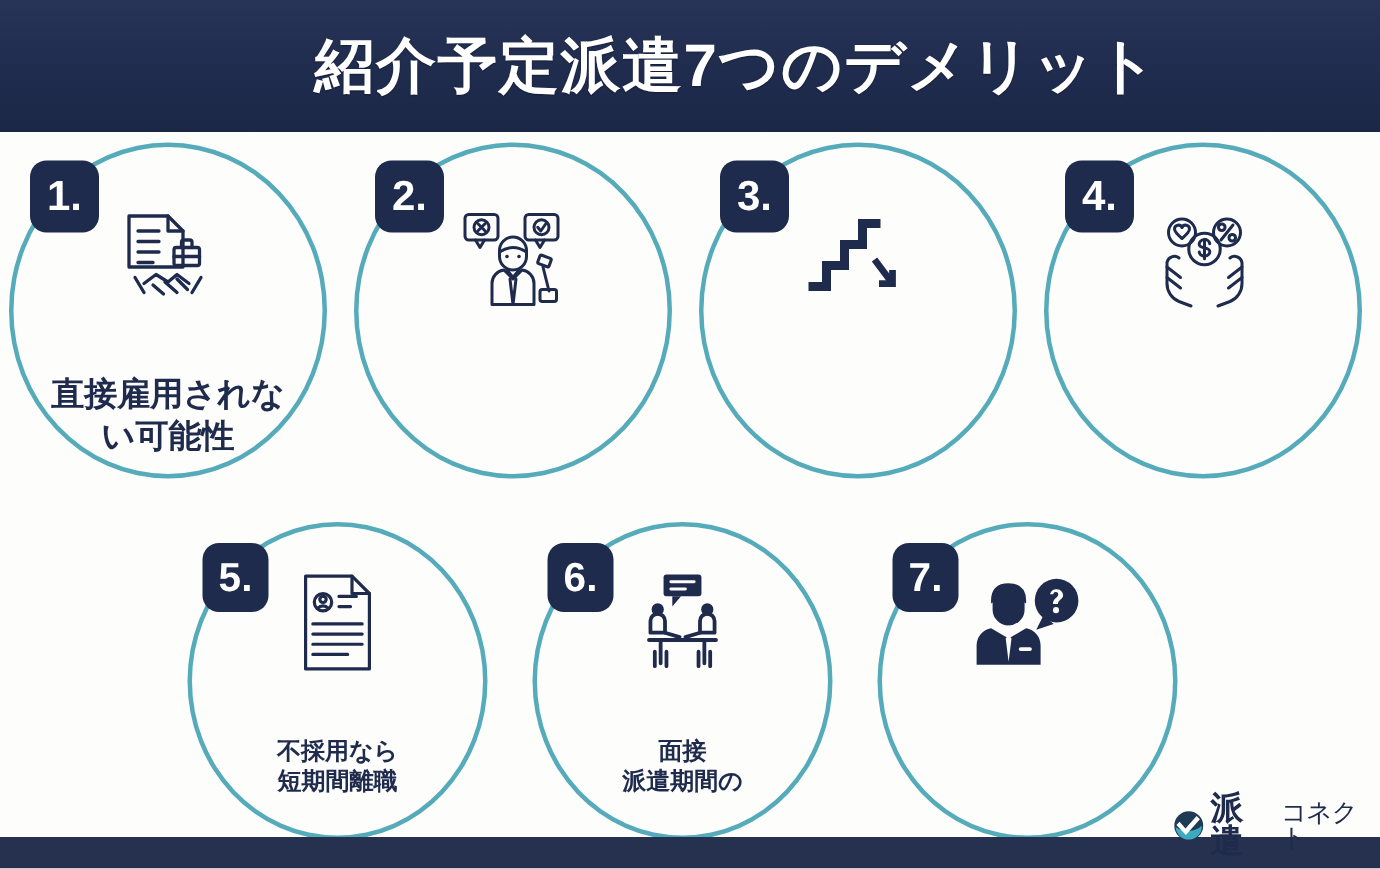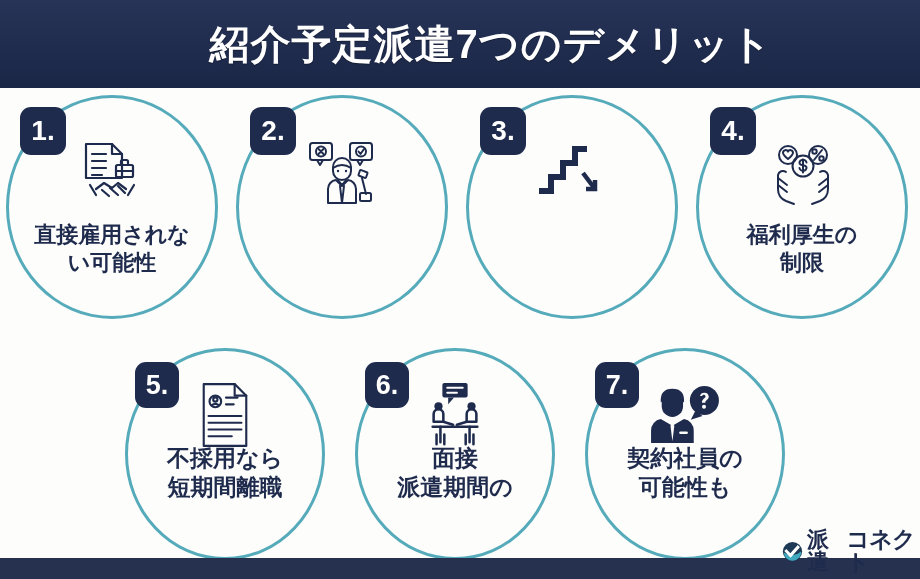--- a/index.html
+++ b/index.html
@@ -86,33 +86,34 @@
     z-index: 2;
   }
   .card-label {
     position: absolute;
     text-align: center;
     color: #1f2b4d;
     font-weight: bold;
     line-height: 1.28;
     z-index: 2;
     white-space: pre-line;
+    margin-top: 28px;
   }
 
   
   .r1 .ring   { width: 212px; height: 224px; }
   .r1 .badge  { width: 46px; height: 48px; font-size: 28px; left: 14px; top: 12px; }
   .r1 .icon-holder { left: 56px; top: 46px; width: 100px; height: 66px; }
   .r1 .card-label  { left: 0px; top: 126px; width: 212px; font-size: 22px; }
 
   
   .r2 .ring   { width: 200px; height: 212px; }
   .r2 .badge  { width: 44px; height: 46px; font-size: 27px; left: 10px; top: 14px; }
   .r2 .icon-holder { left: 52px; top: 32px; width: 96px; height: 70px; }
-  .r2 .card-label  { left: 0px; top: 96px; width: 200px; font-size: 23px; text-align: center; }
+  .r2 .card-label  { left: 0px; top: 116px; width: 200px; font-size: 16px; text-align: center; }
 
   
   #logo {
     position: absolute;
     left: 782px;
     top: 528px;
     display: flex;
     align-items: center;
     gap: 4px;
     z-index: 5;
@@ -122,22 +123,22 @@
     height: 21px;
     flex: 0 0 auto;
   }
   #logo-text-jp {
     font-size: 22px;
     font-weight: bold;
     color: #1f2b4d;
     line-height: 1;
   }
   #logo-text-kana {
-    font-size: 23px;
-    font-weight: bold;
+    font-size: 17px;
+    font-weight: normal;
     color: #1f2b4d;
     line-height: 1;
     letter-spacing: -0.5px;
   }
 </style>
 </head>
 <body>
 
 <div id="canvas">
 
@@ -217,22 +218,20 @@
         <path d="M58 8 L50 18"></path>
         <circle cx="39" cy="24" r="10.5"></circle>
         <path d="M39 17.5 v13"></path>
         <path d="M42.5 20.5 a3.5 3 0 0 0 -7 0.5 c0 3 7 1.5 7 4.5 a3.5 3 0 0 1 -7 0.5"></path>
         <path d="M22 30 a5 5 0 0 0 -8 3 l0 14 a13 13 0 0 0 8 12 l8 3"></path>
         <path d="M14 36 l9 7 M14 43 l9 7"></path>
         <path d="M56 30 a5 5 0 0 1 8 3 l0 14 a13 13 0 0 1 -8 12 l-8 3"></path>
         <path d="M64 36 l-9 7 M64 43 l-9 7"></path>
       </svg>
     </div>
-    <div class="card-label">福利厚生の
-制限</div>
   </div>
 
   <div class="card r2" style="left:125px; top:348px; width:200px; height:212px;">
     <div class="ring"></div>
     <div class="badge">5.</div>
     <div class="icon-holder">
       <svg viewBox="0 0 60 70" width="58" height="68" fill="none" stroke="#1f2b4d" stroke-width="2.2" stroke-linecap="round" stroke-linejoin="round">
         <path d="M8 3 h32 l12 12 v52 h-44 z"></path>
         <path d="M40 3 v12 h12"></path>
         <circle cx="20" cy="21" r="6"></circle>
@@ -282,22 +281,20 @@
           <rect x="32" y="50" width="9" height="2.6" rx="1.3" fill="#fdfdfc"></rect>
           <circle cx="58" cy="18" r="15"></circle>
           <path d="M49 28 l-5 10 12 -4 z"></path>
         </g>
         <g fill="#fdfdfc">
           <path d="M53.5 13.5 a4.6 4.6 0 0 1 9 0.6 c0 3 -3.6 3.4 -3.6 6.2 h-3.4 c0 -4 3.6 -4.3 3.6 -6.3 a1.7 1.7 0 0 0 -3.4 -0.5 z"></path>
           <circle cx="57.6" cy="24.5" r="2.1"></circle>
         </g>
       </svg>
     </div>
-    <div class="card-label">契約社員の
-可能性も</div>
   </div>
 
   <div id="logo">
     <svg id="logo-mark" viewBox="0 0 24 24">
       <circle cx="12" cy="12" r="11" fill="#1f3a55"></circle>
       <path d="M2 13 a10 10 0 0 0 20 -1 a16 16 0 0 1 -20 1 z" fill="#3fa9bf"></path>
       <path d="M5 9 l4.5 5 L18 4.5 l2.5 2.5 L9.8 19 L2.6 11.4 z" fill="#ffffff"></path>
     </svg>
     <span id="logo-text-jp">派遣</span>
     <span id="logo-text-kana">コネクト</span>

